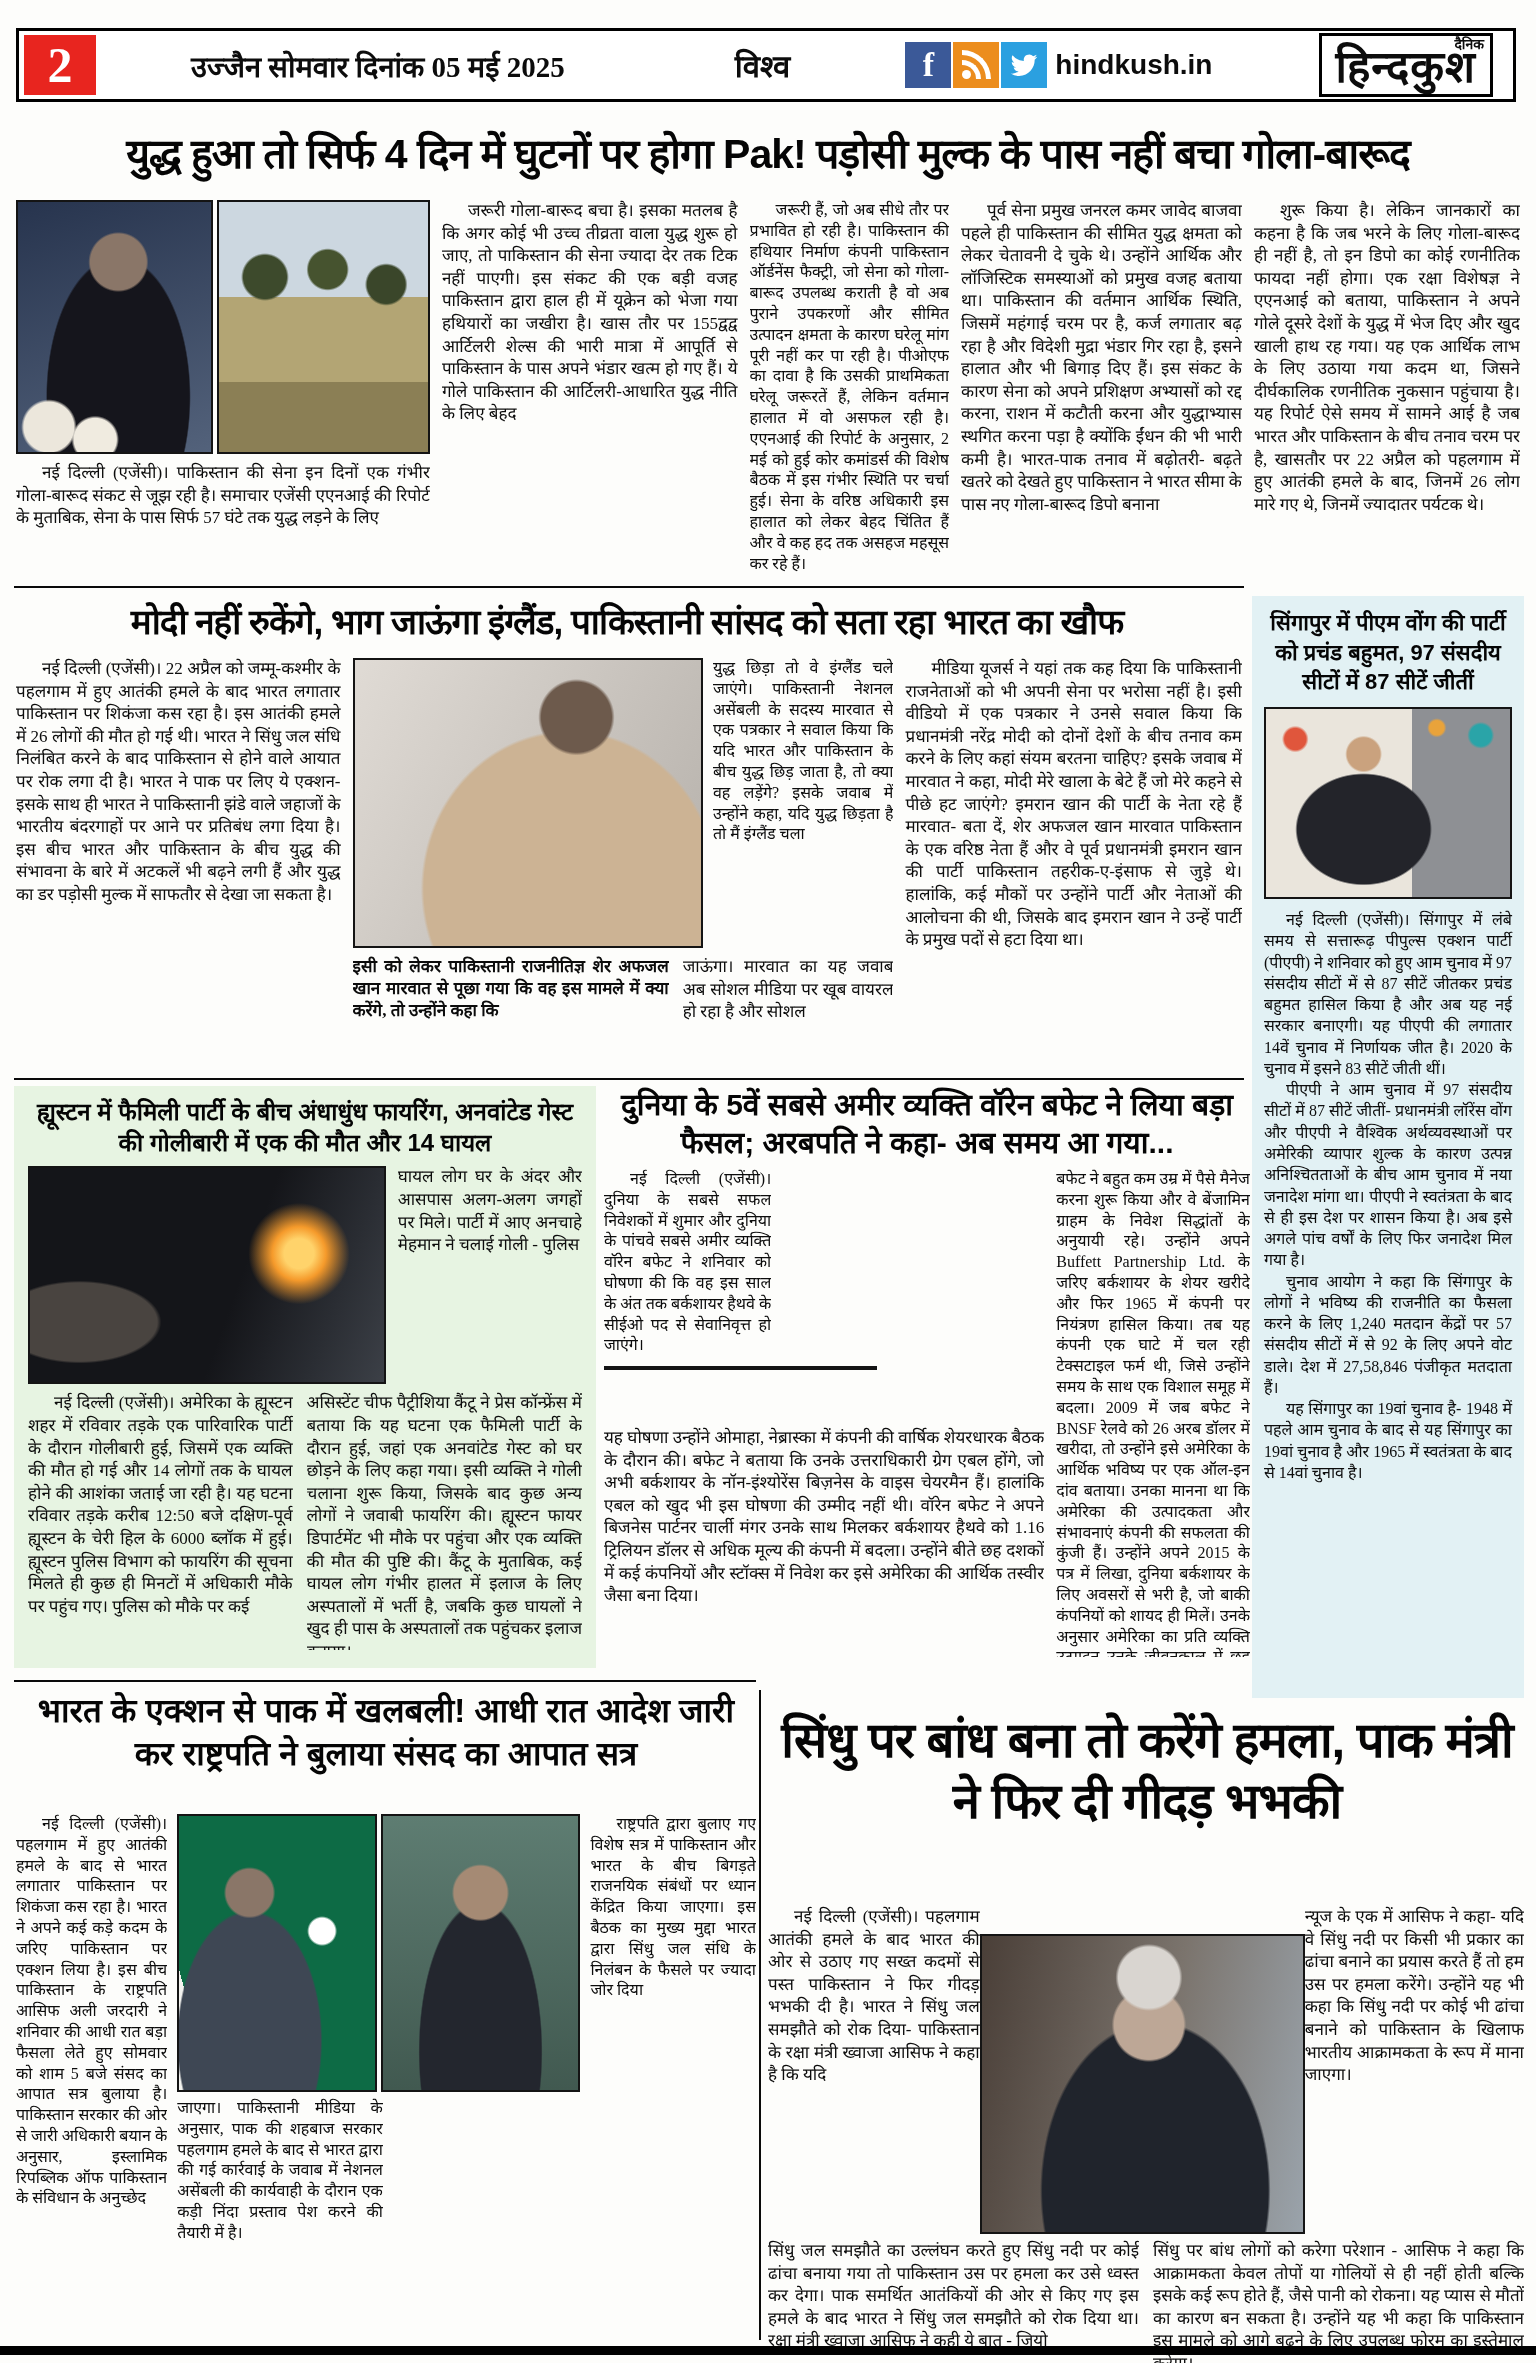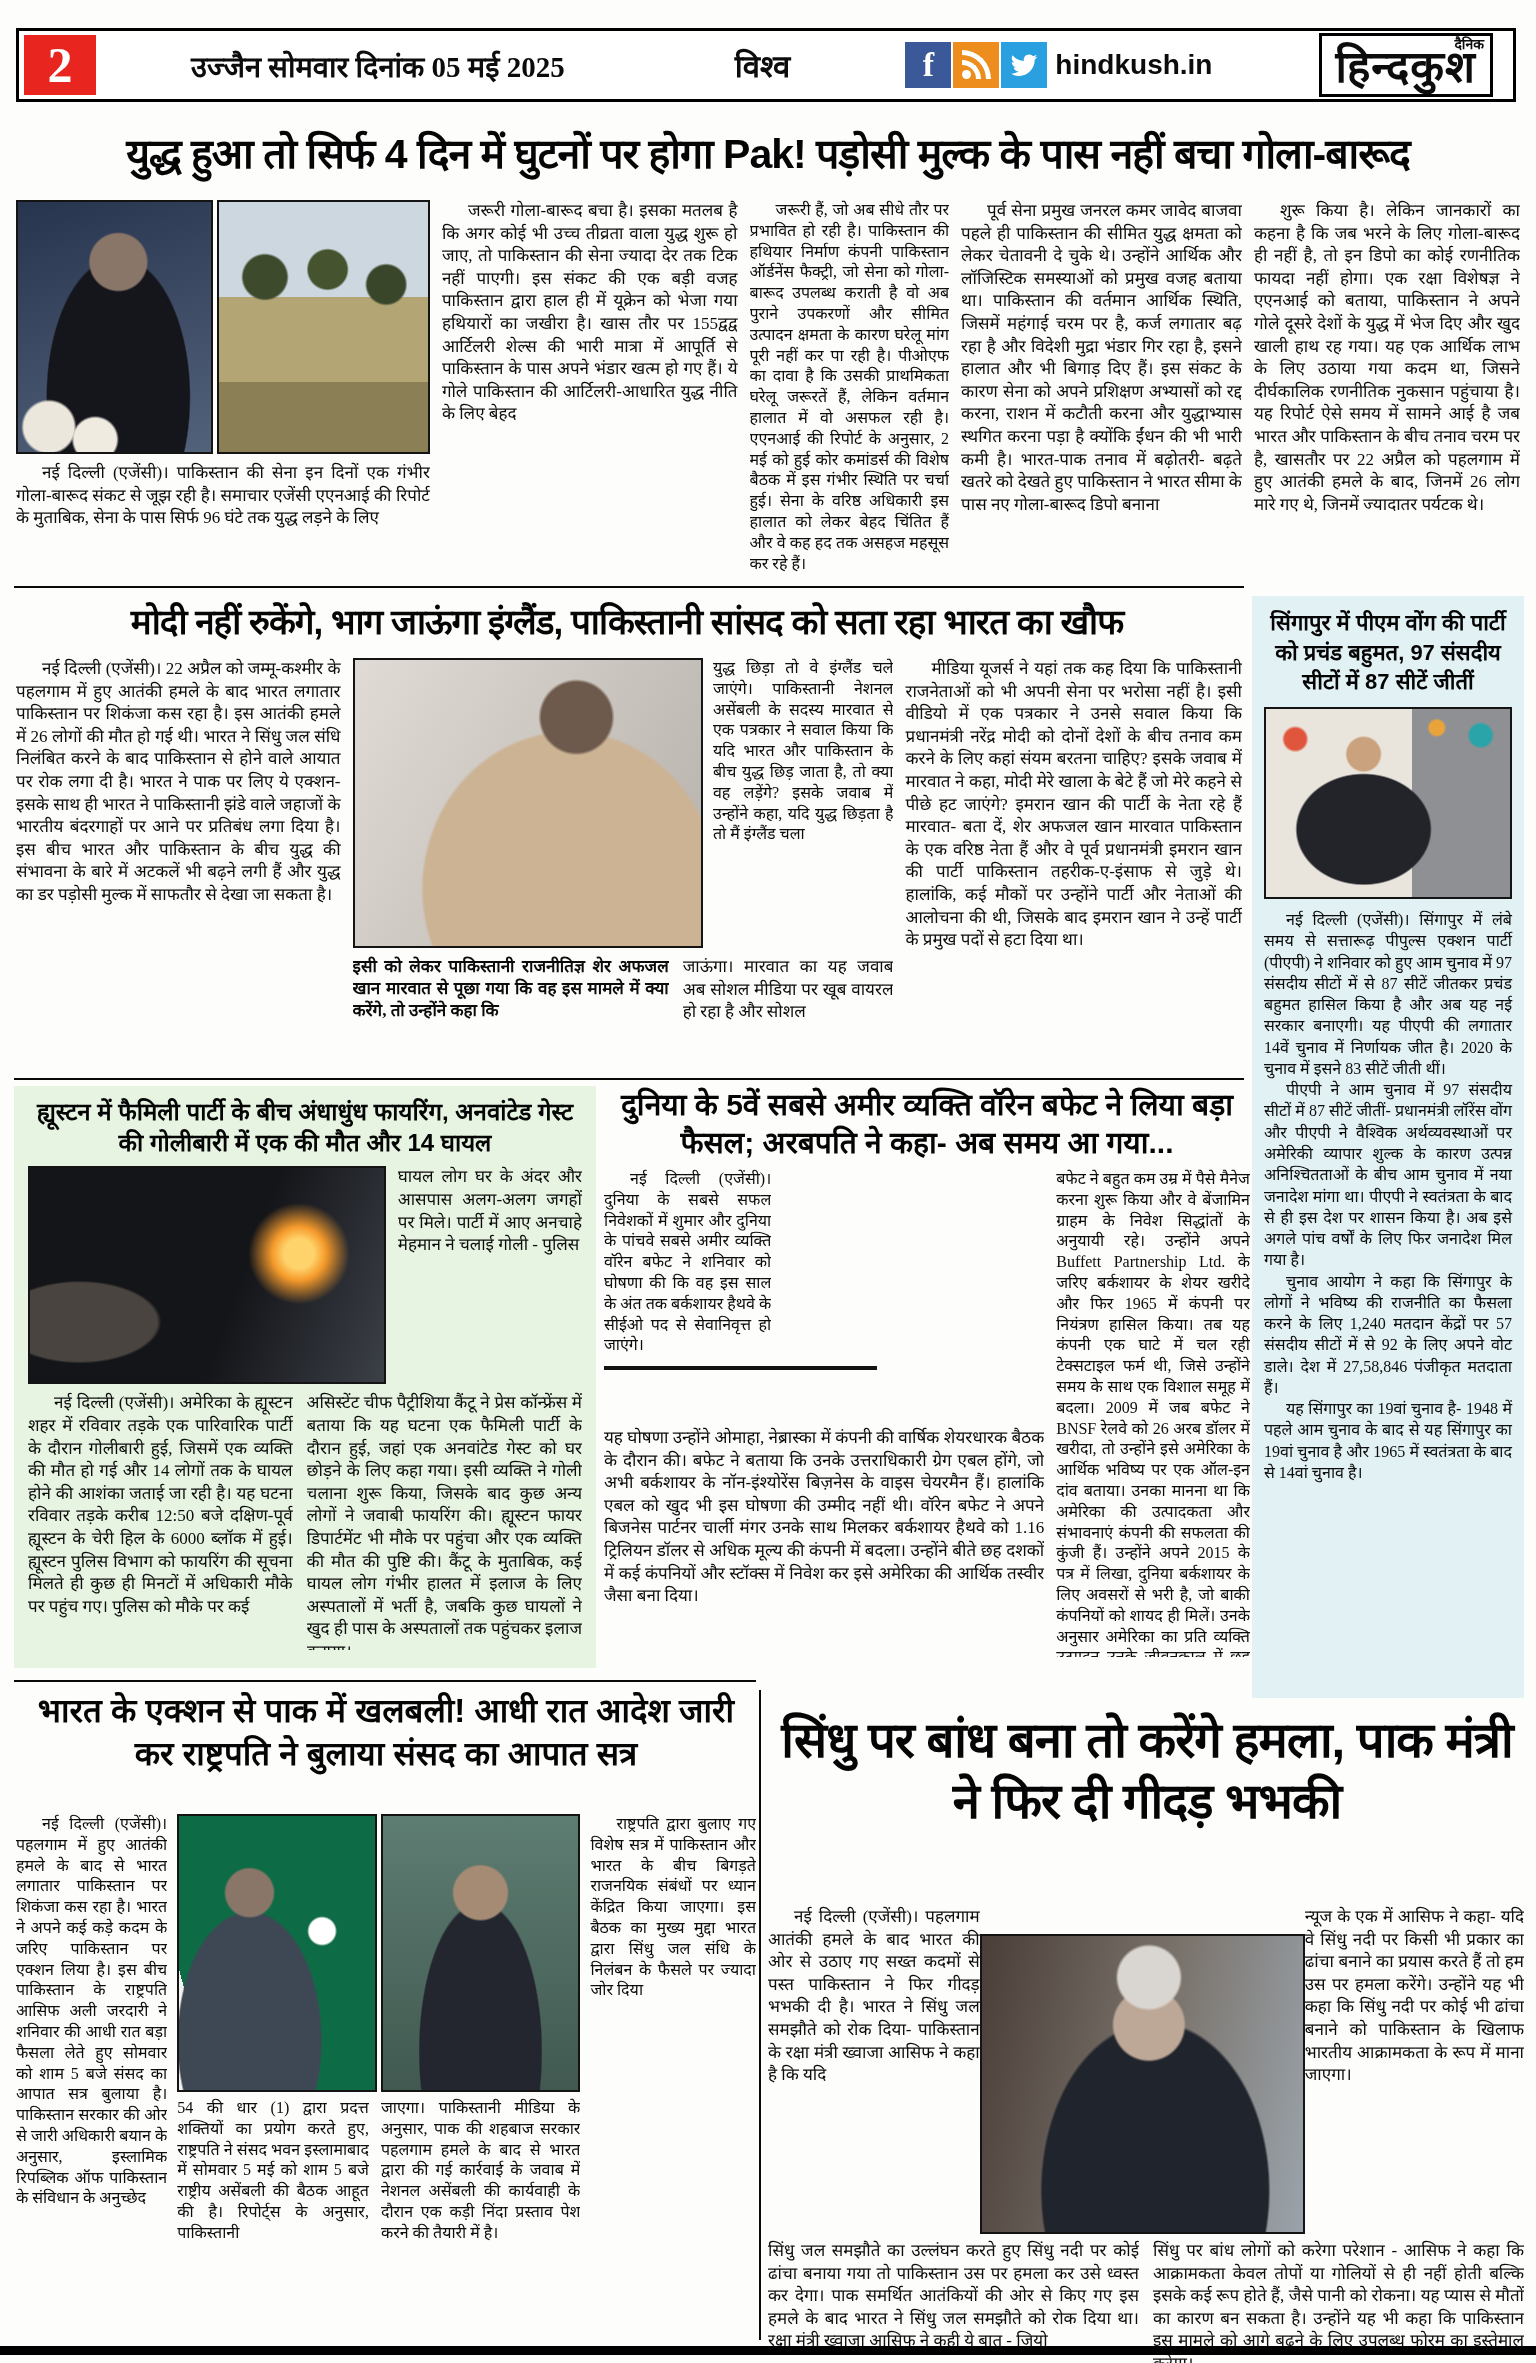--- a/index.html
+++ b/index.html
@@ -155,21 +155,21 @@
 </div>
 
 <div class="abs hl h-lead">युद्ध हुआ तो सिर्फ 4 दिन में घुटनों पर होगा Pak! पड़ोसी मुल्क के पास नहीं बचा गोला-बारूद</div>
 
 <div class="abs lead-art">
   <div class="lead-left">
     <div class="lead-photos">
       <div class="ph ph-shehbaz" style="width:48%;"></div>
       <div class="ph ph-soldiers" style="width:52%;"></div>
     </div>
-    <div class="jt lead-intro">नई दिल्ली (एजेंसी)। पाकिस्तान की सेना इन दिनों एक गंभीर गोला-बारूद संकट से जूझ रही है। समाचार एजेंसी एएनआई की रिपोर्ट के मुताबिक, सेना के पास सिर्फ 96 घंटे तक युद्ध लड़ने के लिए</div>
+    <div class="jt lead-intro">नई दिल्ली (एजेंसी)। पाकिस्तान की सेना इन दिनों एक गंभीर गोला-बारूद संकट से जूझ रही है। समाचार एजेंसी एएनआई की रिपोर्ट के मुताबिक, सेना के पास सिर्फ 57 घंटे तक युद्ध लड़ने के लिए</div>
   </div>
   <div class="jt lead-c" style="width:20%;">जरूरी गोला-बारूद बचा है। इसका मतलब है कि अगर कोई भी उच्च तीव्रता वाला युद्ध शुरू हो जाए, तो पाकिस्तान की सेना ज्यादा देर तक टिक नहीं पाएगी। इस संकट की एक बड़ी वजह पाकिस्तान द्वारा हाल ही में यूक्रेन को भेजा गया हथियारों का जखीरा है। खास तौर पर 155द्वद्व आर्टिलरी शेल्स की भारी मात्रा में आपूर्ति से पाकिस्तान के पास अपने भंडार खत्म हो गए हैं। ये गोले पाकिस्तान की आर्टिलरी-आधारित युद्ध नीति के लिए बेहद</div>
   <div class="jt lead-c jt-s" style="width:13.5%;">जरूरी हैं, जो अब सीधे तौर पर प्रभावित हो रही है। पाकिस्तान की हथियार निर्माण कंपनी पाकिस्तान ऑर्डनेंस फैक्ट्री, जो सेना को गोला-बारूद उपलब्ध कराती है वो अब पुराने उपकरणों और सीमित उत्पादन क्षमता के कारण घरेलू मांग पूरी नहीं कर पा रही है। पीओएफ का दावा है कि उसकी प्राथमिकता घरेलू जरूरतें हैं, लेकिन वर्तमान हालात में वो असफल रही है। एएनआई की रिपोर्ट के अनुसार, 2 मई को हुई कोर कमांडर्स की विशेष बैठक में इस गंभीर स्थिति पर चर्चा हुई। सेना के वरिष्ठ अधिकारी इस हालात को लेकर बेहद चिंतित हैं और वे कह हद तक असहज महसूस कर रहे हैं।</div>
   <div class="jt lead-c" style="width:19%;">पूर्व सेना प्रमुख जनरल कमर जावेद बाजवा पहले ही पाकिस्तान की सीमित युद्ध क्षमता को लेकर चेतावनी दे चुके थे। उन्होंने आर्थिक और लॉजिस्टिक समस्याओं को प्रमुख वजह बताया था। पाकिस्तान की वर्तमान आर्थिक स्थिति, जिसमें महंगाई चरम पर है, कर्ज लगातार बढ़ रहा है और विदेशी मुद्रा भंडार गिर रहा है, इसने हालात और भी बिगाड़ दिए हैं। इस संकट के कारण सेना को अपने प्रशिक्षण अभ्यासों को रद्द करना, राशन में कटौती करना और युद्धाभ्यास स्थगित करना पड़ा है क्योंकि ईंधन की भी भारी कमी है। भारत-पाक तनाव में बढ़ोतरी- बढ़ते खतरे को देखते हुए पाकिस्तान ने भारत सीमा के पास नए गोला-बारूद डिपो बनाना</div>
   <div class="jt lead-c" style="width:18%;">शुरू किया है। लेकिन जानकारों का कहना है कि जब भरने के लिए गोला-बारूद ही नहीं है, तो इन डिपो का कोई रणनीतिक फायदा नहीं होगा। एक रक्षा विशेषज्ञ ने एएनआई को बताया, पाकिस्तान ने अपने गोले दूसरे देशों के युद्ध में भेज दिए और खुद खाली हाथ रह गया। यह एक आर्थिक लाभ के लिए उठाया गया कदम था, जिसने दीर्घकालिक रणनीतिक नुकसान पहुंचाया है। यह रिपोर्ट ऐसे समय में सामने आई है जब भारत और पाकिस्तान के बीच तनाव चरम पर है, खासतौर पर 22 अप्रैल को पहलगाम में हुए आतंकी हमले के बाद, जिनमें 26 लोग मारे गए थे, जिनमें ज्यादातर पर्यटक थे।</div>
 </div>
 
 <div class="rule" style="left:14px;top:586px;width:1230px;height:2px;"></div>
 
 <div class="abs hl h-marwat">मोदी नहीं रुकेंगे, भाग जाऊंगा इंग्लैंड, पाकिस्तानी सांसद को सता रहा भारत का खौफ</div>
@@ -232,21 +232,20 @@
 <div class="abs hl h-bl">भारत के एक्शन से पाक में खलबली! आधी रात आदेश जारी कर राष्ट्रपति ने बुलाया संसद का आपात सत्र</div>
 
 <div class="abs bl-art">
   <div class="jt jt-s" style="width:21%;">नई दिल्ली (एजेंसी)। पहलगाम में हुए आतंकी हमले के बाद से भारत लगातार पाकिस्तान पर शिकंजा कस रहा है। भारत ने अपने कई कड़े कदम के जरिए पाकिस्तान पर एक्शन लिया है। इस बीच पाकिस्तान के राष्ट्रपति आसिफ अली जरदारी ने शनिवार की आधी रात बड़ा फैसला लेते हुए सोमवार को शाम 5 बजे संसद का आपात सत्र बुलाया है। पाकिस्तान सरकार की ओर से जारी अधिकारी बयान के अनुसार, इस्लामिक रिपब्लिक ऑफ पाकिस्तान के संविधान के अनुच्छेद</div>
   <div class="bl-mid" style="width:56%;">
     <div class="bl-phrow">
       <div class="ph ph-shehbaz2" style="width:50%;"></div>
       <div class="ph ph-zardari" style="width:50%;"></div>
     </div>
     <div class="bl-sub">
-      <div class="jt jt-s" style="width:49%;text-indent:0;">54 की धार (1) द्वारा प्रदत्त शक्तियों का प्रयोग करते हुए, राष्ट्रपति ने संसद भवन इस्लामाबाद में सोमवार 5 मई को शाम 5 बजे राष्ट्रीय असेंबली की बैठक आहूत की है। रिपोर्ट्स के अनुसार, पाकिस्तानी</div>
       <div class="jt jt-s" style="width:51%;text-indent:0;">जाएगा। पाकिस्तानी मीडिया के अनुसार, पाक की शहबाज सरकार पहलगाम हमले के बाद से भारत द्वारा की गई कार्रवाई के जवाब में नेशनल असेंबली की कार्यवाही के दौरान एक कड़ी निंदा प्रस्ताव पेश करने की तैयारी में है।</div>
     </div>
   </div>
   <div class="jt jt-s" style="width:23%;">राष्ट्रपति द्वारा बुलाए गए विशेष सत्र में पाकिस्तान और भारत के बीच बिगड़ते राजनयिक संबंधों पर ध्यान केंद्रित किया जाएगा। इस बैठक का मुख्य मुद्दा भारत द्वारा सिंधु जल संधि के निलंबन के फैसले पर ज्यादा जोर दिया</div>
 </div>
 
 <div class="abs hl h-br">सिंधु पर बांध बना तो करेंगे हमला, पाक मंत्री ने फिर दी गीदड़ भभकी</div>
 
 <div class="abs br-art">
   <div class="br-row">

